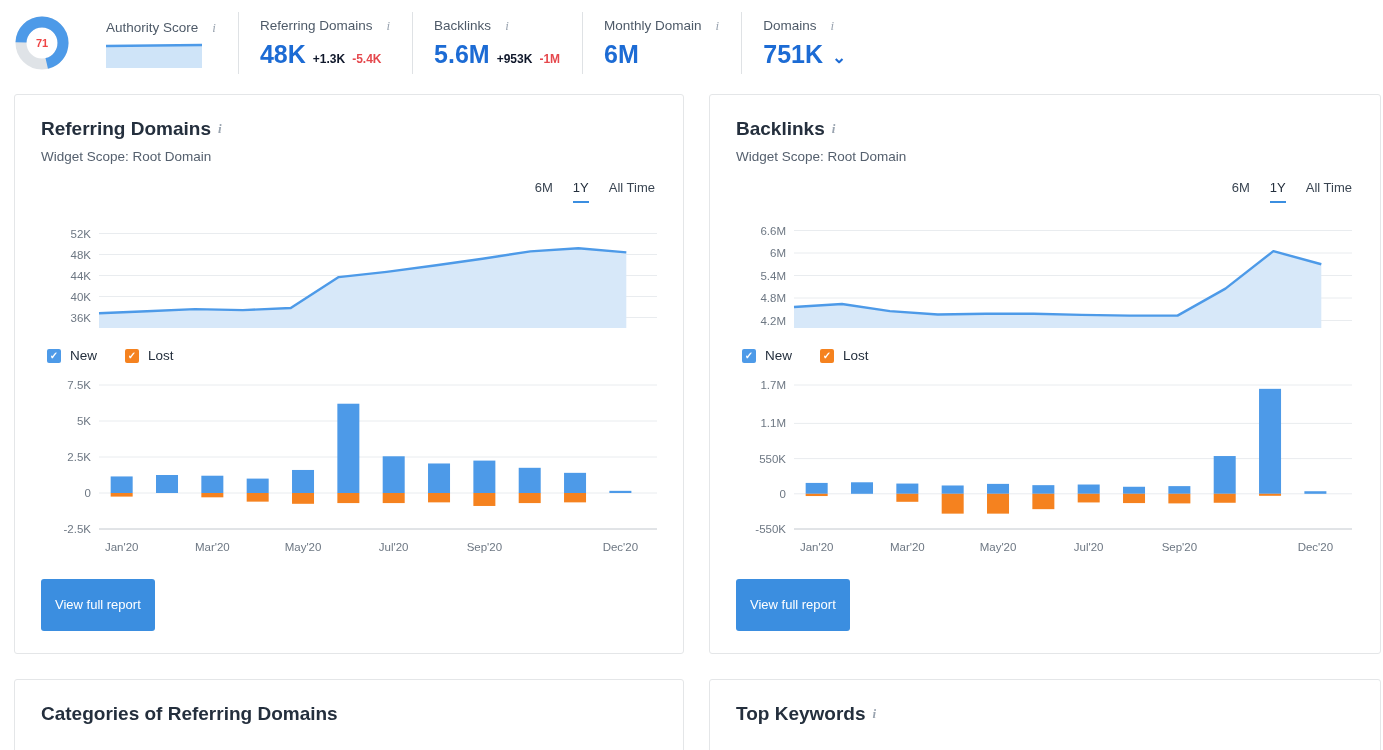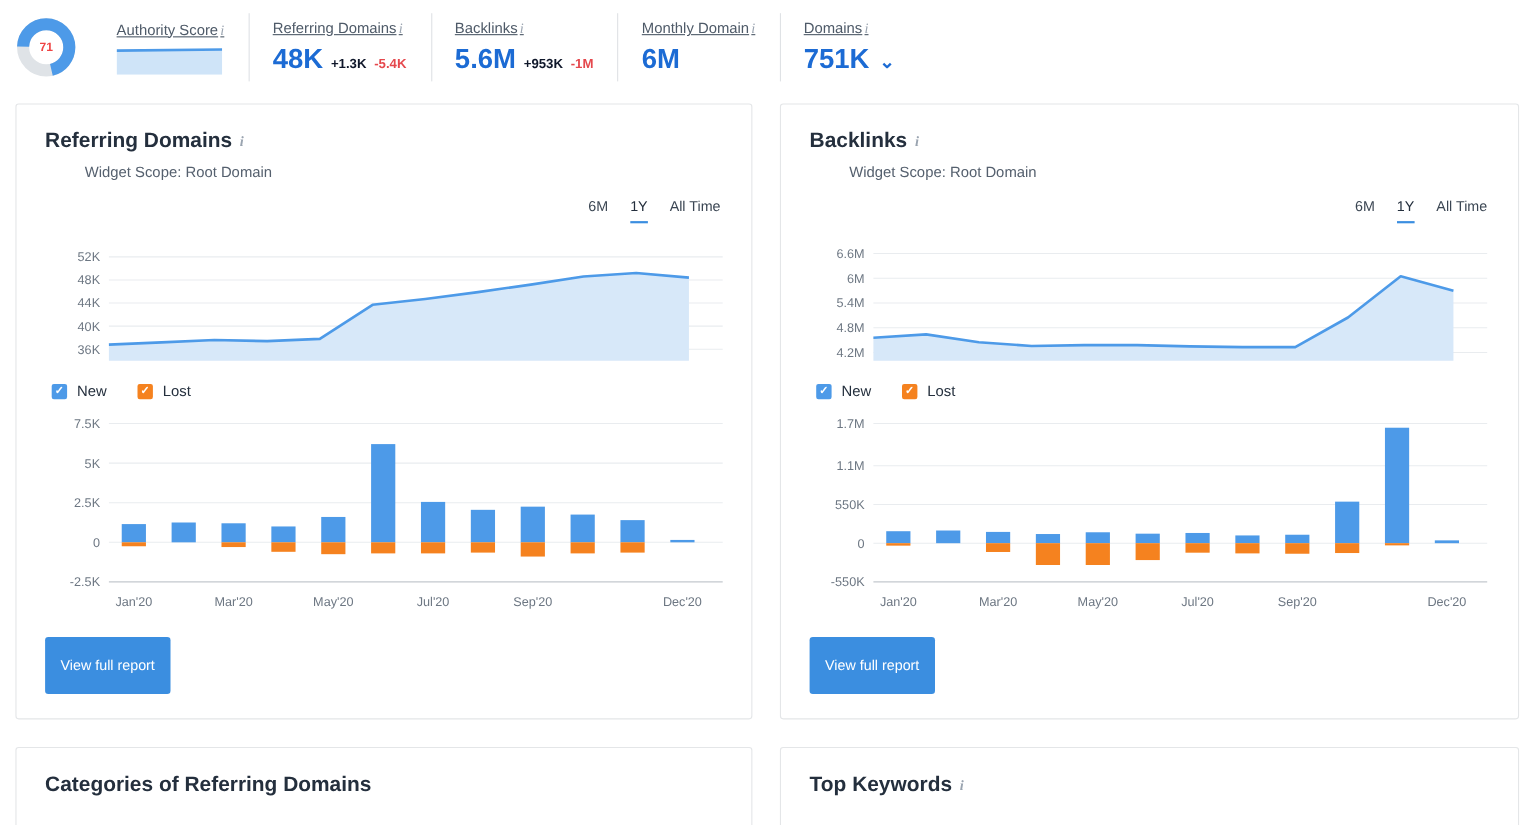--- a/index.html
+++ b/index.html
@@ -27,21 +27,21 @@
     padding: 0 22px; height: 62px;
     display: flex; flex-direction: column; justify-content: center;
     position: relative; flex: none;
   }
   .metric.divided::before {
     content: ""; position: absolute; left: 0; top: 0;
     width: 1px; height: 62px; background: #dfe2e5;
   }
   .metric-label {
     font-size: 13.5px; color: #4e5a68; line-height: 18px;
-    white-space: nowrap; display: flex; gap: 2px; text-decoration: underline;
+    white-space: nowrap; display: flex; gap: 14px;
   }
   .info-icon {
     font-family: "Liberation Serif", serif;
     font-style: italic; font-size: 13px; color: #9aa4b0;
     cursor: default;
   }
   .metric-value-row { display: flex; align-items: baseline; gap: 7px; margin-top: 4px; }
   .metric-value { font-size: 25px; font-weight: 700; color: #1c6bd4; line-height: 30px; }
   .delta-up { font-size: 12px; font-weight: 600; color: #0f172a; }
   .delta-down { font-size: 12px; font-weight: 600; color: #e5484d; }
@@ -57,21 +57,21 @@
   .card {
     background: #fff; border: 1px solid #e4e6e8; border-radius: 3px;
     position: relative;
   }
   .card-main { height: 560px; padding: 22px 26px 0 26px; }
   .card-bottom { height: 80px; padding: 22px 26px 0 26px; overflow: hidden; }
   .card-title {
     font-size: 19px; font-weight: 700; color: #242F3D;
     display: flex; align-items: center; gap: 7px; line-height: 24px;
   }
-  .card-sub { font-size: 13.5px; color: #55606e; margin-top: 8px; margin-left: 36px; }
+  .card-sub { font-size: 13.5px; color: #55606e; margin-top: 8px; }
 
   
   .range-tabs {
     display: flex; gap: 20px; justify-content: flex-end;
     margin-top: 16px; padding-right: 2px;
   }
   .range-tab {
     font-size: 13px; color: #3a4552; padding-bottom: 5px;
     border-bottom: 2px solid transparent; cursor: pointer; line-height: 16px;
   }

